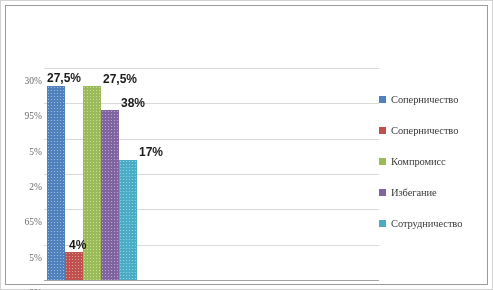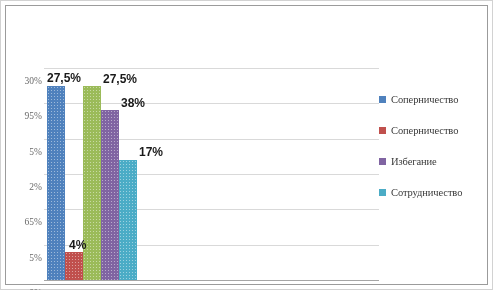--- a/index.html
+++ b/index.html
@@ -163,20 +163,24 @@
     <div class="legend" id="legend">
         <div class="legend-item">
           <span class="legend-swatch" style="background-color: rgb(79, 129, 189);"></span>
           <span class="legend-text">Соперничество</span>
         </div>
         <div class="legend-item">
           <span class="legend-swatch" style="background-color: rgb(192, 80, 77);"></span>
           <span class="legend-text">Соперничество</span>
         </div>
         <div class="legend-item">
+          <span class="legend-swatch" style="background-color: rgb(155, 187, 89);"></span>
+          <span class="legend-text">Компромисс</span>
+        </div>
+        <div class="legend-item">
           <span class="legend-swatch" style="background-color: rgb(128, 100, 162);"></span>
           <span class="legend-text">Избегание</span>
         </div>
         <div class="legend-item">
           <span class="legend-swatch" style="background-color: rgb(75, 172, 198);"></span>
           <span class="legend-text">Сотрудничество</span>
         </div>
       </div>
 
   </div>

